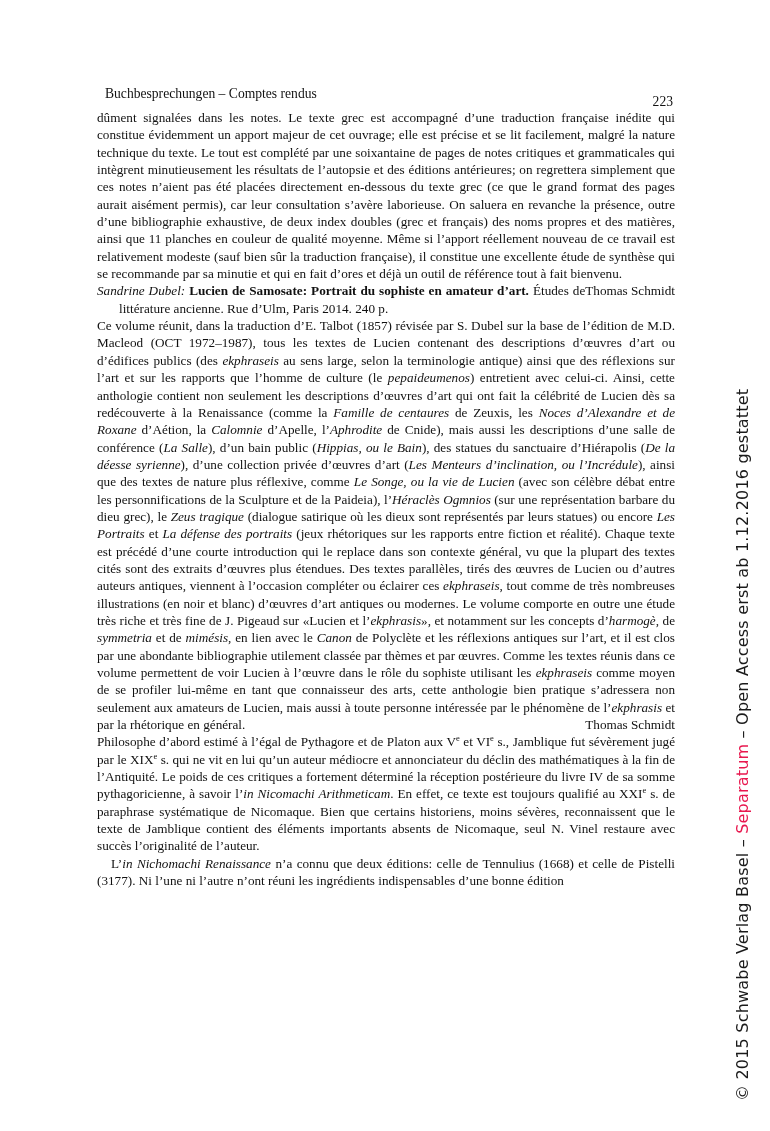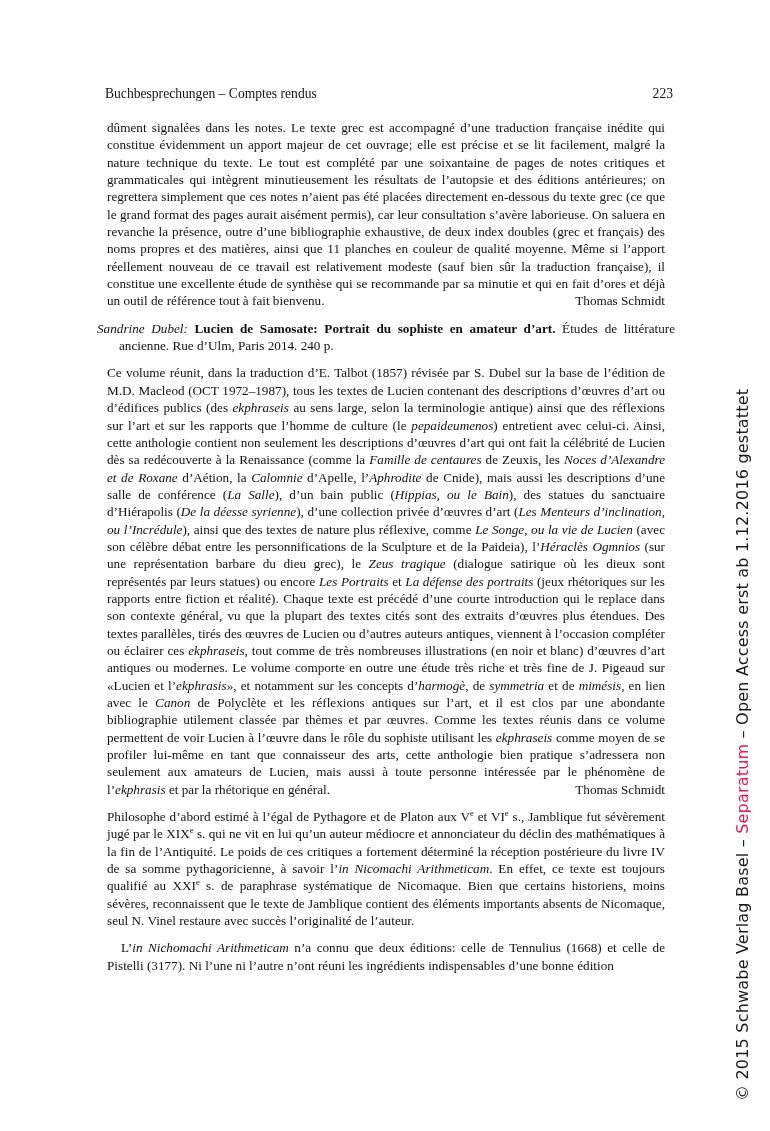--- a/index.html
+++ b/index.html
@@ -24,34 +24,34 @@
     font-size: 13.6px;
   }
   .running-title {
     position: absolute;
     left: 8px;
     right: 0;
   }
   .page-number {
     position: absolute;
     right: 2px;
-    top: 0;
+    top: 8px;
   }
   .text-column {
     position: absolute;
     left: 97px;
     top: 109px;
     width: 578px;
     font-size: 13.2px;
     line-height: 17.35px;
     text-align: justify;
     hyphens: auto;
     -webkit-hyphens: auto;
   }
-  .paragraph { margin: 10px; }
+  .paragraph { margin: 0; }
   .heading {
     padding-left: 22px;
     text-indent: -22px;
   }
   .indent { text-indent: 14px; }
   .i { font-style: italic; }
   .b { font-weight: bold; }
   sup {
     font-size: 8.5px;
     line-height: 0;
@@ -78,18 +78,18 @@
 <div class="page-header">
   <span class="running-title">Buchbesprechungen – Comptes rendus</span>
   <span class="page-number">223</span>
 </div>
 
 <div class="text-column">
     <div class="paragraph"><span>dûment signalées dans les notes. Le texte grec est accompagné d’une traduction française inédite qui constitue évidemment un apport majeur de cet ouvrage; elle est précise et se lit facilement, malgré la nature technique du texte. Le tout est complété par une soixantaine de pages de notes critiques et grammaticales qui intègrent minutieusement les résultats de l’autopsie et des éditions antérieures; on regrettera simplement que ces notes n’aient pas été placées directement en-dessous du texte grec (ce que le grand format des pages aurait aisément permis), car leur consultation s’avère laborieuse. On saluera en revanche la présence, outre d’une bibliographie exhaustive, de deux index doubles (grec et français) des noms propres et des matières, ainsi que 11 planches en couleur de qualité moyenne. Même si l’apport réellement nouveau de ce travail est relativement modeste (sauf bien sûr la traduction française), il constitue une excellente étude de synthèse qui se recommande par sa minutie et qui en fait d’ores et déjà un outil de référence tout à fait bienvenu. </span><span class="signature">Thomas Schmidt</span></div>
     <div class="heading"><span class="i">Sandrine Dubel: </span><span class="b">Lucien de Samosate: Portrait du sophiste en amateur d’art. </span><span>Études de littérature ancienne. Rue d’Ulm, Paris 2014. 240 p.</span></div>
     <div class="paragraph"><span>Ce volume réunit, dans la traduction d’E. Talbot (1857) révisée par S. Dubel sur la base de l’édition de M.D. Macleod (OCT 1972–1987), tous les textes de Lucien contenant des descriptions d’œuvres d’art ou d’édifices publics (des </span><span class="i">ekphraseis</span><span> au sens large, selon la terminologie antique) ainsi que des réflexions sur l’art et sur les rapports que l’homme de culture (le </span><span class="i">pepaideumenos</span><span>) entretient avec celui-ci. Ainsi, cette anthologie contient non seulement les descriptions d’œuvres d’art qui ont fait la célébrité de Lucien dès sa redécouverte à la Renaissance (comme la </span><span class="i">Famille de centaures</span><span> de Zeuxis, les </span><span class="i">Noces d’Alexandre et de Roxane</span><span> d’Aétion, la </span><span class="i">Calomnie</span><span> d’Apelle, l’</span><span class="i">Aphrodite</span><span> de Cnide), mais aussi les descriptions d’une salle de conférence (</span><span class="i">La Salle</span><span>), d’un bain public (</span><span class="i">Hippias, ou le Bain</span><span>), des statues du sanctuaire d’Hiérapolis (</span><span class="i">De la déesse syrienne</span><span>), d’une collection privée d’œuvres d’art (</span><span class="i">Les Menteurs d’inclination, ou l’Incrédule</span><span>), ainsi que des textes de nature plus réflexive, comme </span><span class="i">Le Songe, ou la vie de Lucien</span><span> (avec son célèbre débat entre les personnifications de la Sculpture et de la Paideia), l’</span><span class="i">Héraclès Ogmnios</span><span> (sur une représentation barbare du dieu grec), le </span><span class="i">Zeus tragique</span><span> (dialogue satirique où les dieux sont représentés par leurs statues) ou encore </span><span class="i">Les Portraits</span><span> et </span><span class="i">La défense des portraits</span><span> (jeux rhétoriques sur les rapports entre fiction et réalité). Chaque texte est précédé d’une courte introduction qui le replace dans son contexte général, vu que la plupart des textes cités sont des extraits d’œuvres plus étendues. Des textes parallèles, tirés des œuvres de Lucien ou d’autres auteurs antiques, viennent à l’occasion compléter ou éclairer ces </span><span class="i">ekphraseis</span><span>, tout comme de très nombreuses illustrations (en noir et blanc) d’œuvres d’art antiques ou modernes. Le volume comporte en outre une étude très riche et très fine de J. Pigeaud sur «Lucien et l’</span><span class="i">ekphrasis</span><span>», et notamment sur les concepts d’</span><span class="i">harmogè</span><span>, de </span><span class="i">symmetria</span><span> et de </span><span class="i">mimésis</span><span>, en lien avec le </span><span class="i">Canon</span><span> de Polyclète et les réflexions antiques sur l’art, et il est clos par une abondante bibliographie utilement classée par thèmes et par œuvres. Comme les textes réunis dans ce volume permettent de voir Lucien à l’œuvre dans le rôle du sophiste utilisant les </span><span class="i">ekphraseis</span><span> comme moyen de se profiler lui-même en tant que connaisseur des arts, cette anthologie bien pratique s’adressera non seulement aux amateurs de Lucien, mais aussi à toute personne intéressée par le phénomène de l’</span><span class="i">ekphrasis</span><span> et par la rhétorique en général. </span><span class="signature">Thomas Schmidt</span></div>
     <div class="paragraph"><span>Philosophe d’abord estimé à l’égal de Pythagore et de Platon aux V</span><sup>e</sup><span> et VI</span><sup>e</sup><span> s., Jamblique fut sévèrement jugé par le XIX</span><sup>e</sup><span> s. qui ne vit en lui qu’un auteur médiocre et annonciateur du déclin des mathématiques à la fin de l’Antiquité. Le poids de ces critiques a fortement déterminé la réception postérieure du livre IV de sa somme pythagoricienne, à savoir l’</span><span class="i">in Nicomachi Arithmeticam</span><span>. En effet, ce texte est toujours qualifié au XXI</span><sup>e</sup><span> s. de paraphrase systématique de Nicomaque. Bien que certains historiens, moins sévères, reconnaissent que le texte de Jamblique contient des éléments importants absents de Nicomaque, seul N. Vinel restaure avec succès l’originalité de l’auteur.</span></div>
-    <div class="paragraph indent"><span>L’</span><span class="i">in Nichomachi Arithmeticam</span><span> n’a connu que deux éditions: celle de Tennulius (1668) et celle de Pistelli (3177). Ni l’une ni l’autre n’ont réuni les ingrédients indispensables d’une bonne édition</span></div>
+    <div class="paragraph indent"><span>L’</span><span class="i">in Nichomachi Renaissance</span><span> n’a connu que deux éditions: celle de Tennulius (1668) et celle de Pistelli (3177). Ni l’une ni l’autre n’ont réuni les ingrédients indispensables d’une bonne édition</span></div>
   </div>
 
 <div class="sidebar-notice">
   <span>© 2015 Schwabe Verlag Basel – </span><span style="color: rgb(232, 23, 78);">Separatum</span><span> – Open Access erst ab 1.12.2016 gestattet</span>
 </div>
 
 </body></html>

